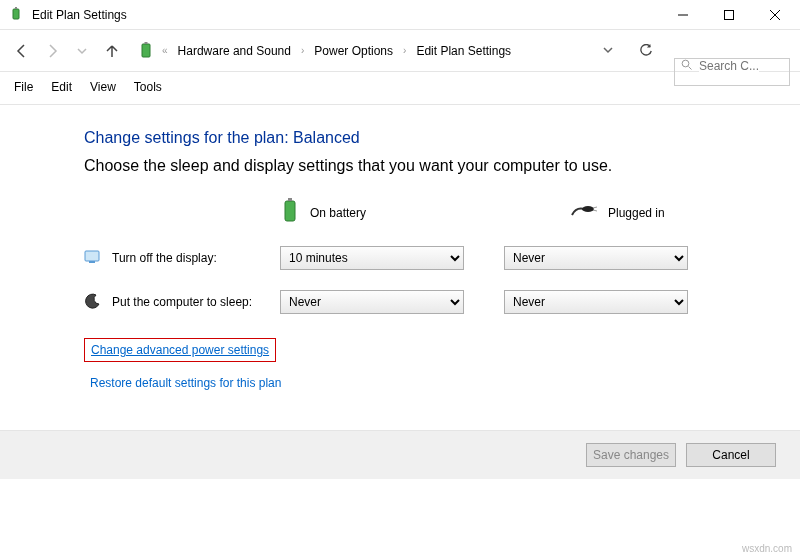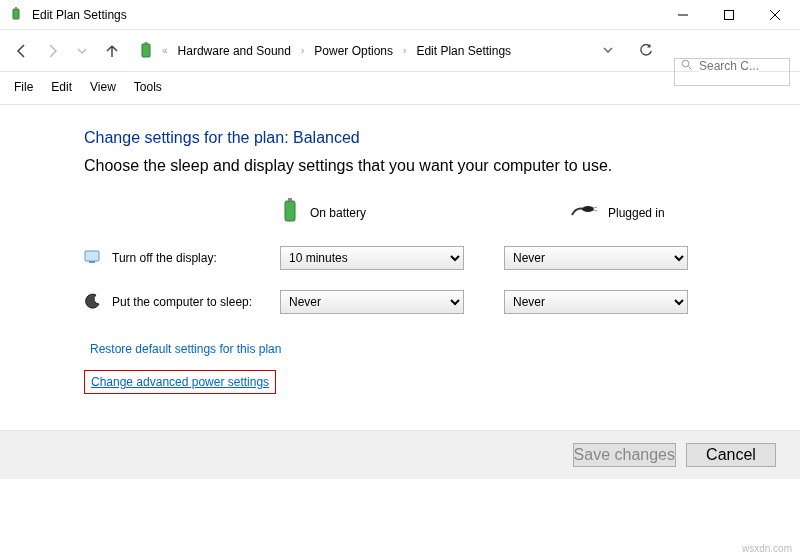--- a/index.html
+++ b/index.html
@@ -37,21 +37,21 @@
     .setting-label { display:flex; align-items:center; gap: 10px; width: 196px; }
     .drops { display:flex; gap: 40px; }
     select { width: 184px; height: 24px; border: 1px solid #adadad; background: linear-gradient(#fdfdfd,#e9e9e9); font-size:12px; padding: 0 4px; cursor:pointer; }
 
     .links { margin-top: 24px; }
     .link { color: #0066cc; cursor:pointer; display:inline-block; padding: 4px 6px; font-size: 12px; }
     .link.highlighted { border: 1px solid #d00000; text-decoration: underline; }
     .link-row { margin-bottom: 10px; }
 
     .footer { position:absolute; top: 430px; left:0; right:0; border-top: 1px solid #e5e5e5; background: #f0f0f0; padding: 12px 24px; display:flex; justify-content:flex-end; gap: 10px; }
-    .btn { min-width: 90px; height: 24px; border: 1px solid #adadad; background: #e1e1e1; font-size:16px; cursor:pointer; }
+    .btn { min-width: 90px; height: 24px; border: 1px solid #adadad; background: #e1e1e1; font-size:12px; cursor:pointer; }
     .btn:disabled { color:#888; cursor:default; }
 
     .watermark { position:absolute; bottom: 4px; right: 8px; font-size: 10px; color:#bbb; }
   </style>
 </head>
 <body>
 
 <div class="title-bar">
   <span class="app-icon">
     <svg viewBox="0 0 16 16" width="16" height="16">
@@ -195,22 +195,22 @@
       </span>
       <span>Put the computer to sleep:</span>
     </div>
     <div class="drops">
       <select><option>Never</option></select>
       <select><option>Never</option></select>
     </div>
   </div>
 
   <div class="links">
+    <div class="link-row"><span class="link highlighted">Change advanced power settings</span></div>
     <div class="link-row"><span class="link">Restore default settings for this plan</span></div>
-    <div class="link-row"><span class="link highlighted">Change advanced power settings</span></div>
   </div>
 </div>
 
 <div class="footer">
   <button class="btn" disabled="">Save changes</button>
   <button class="btn">Cancel</button>
 </div>
 
 <div class="watermark">wsxdn.com</div>
 

